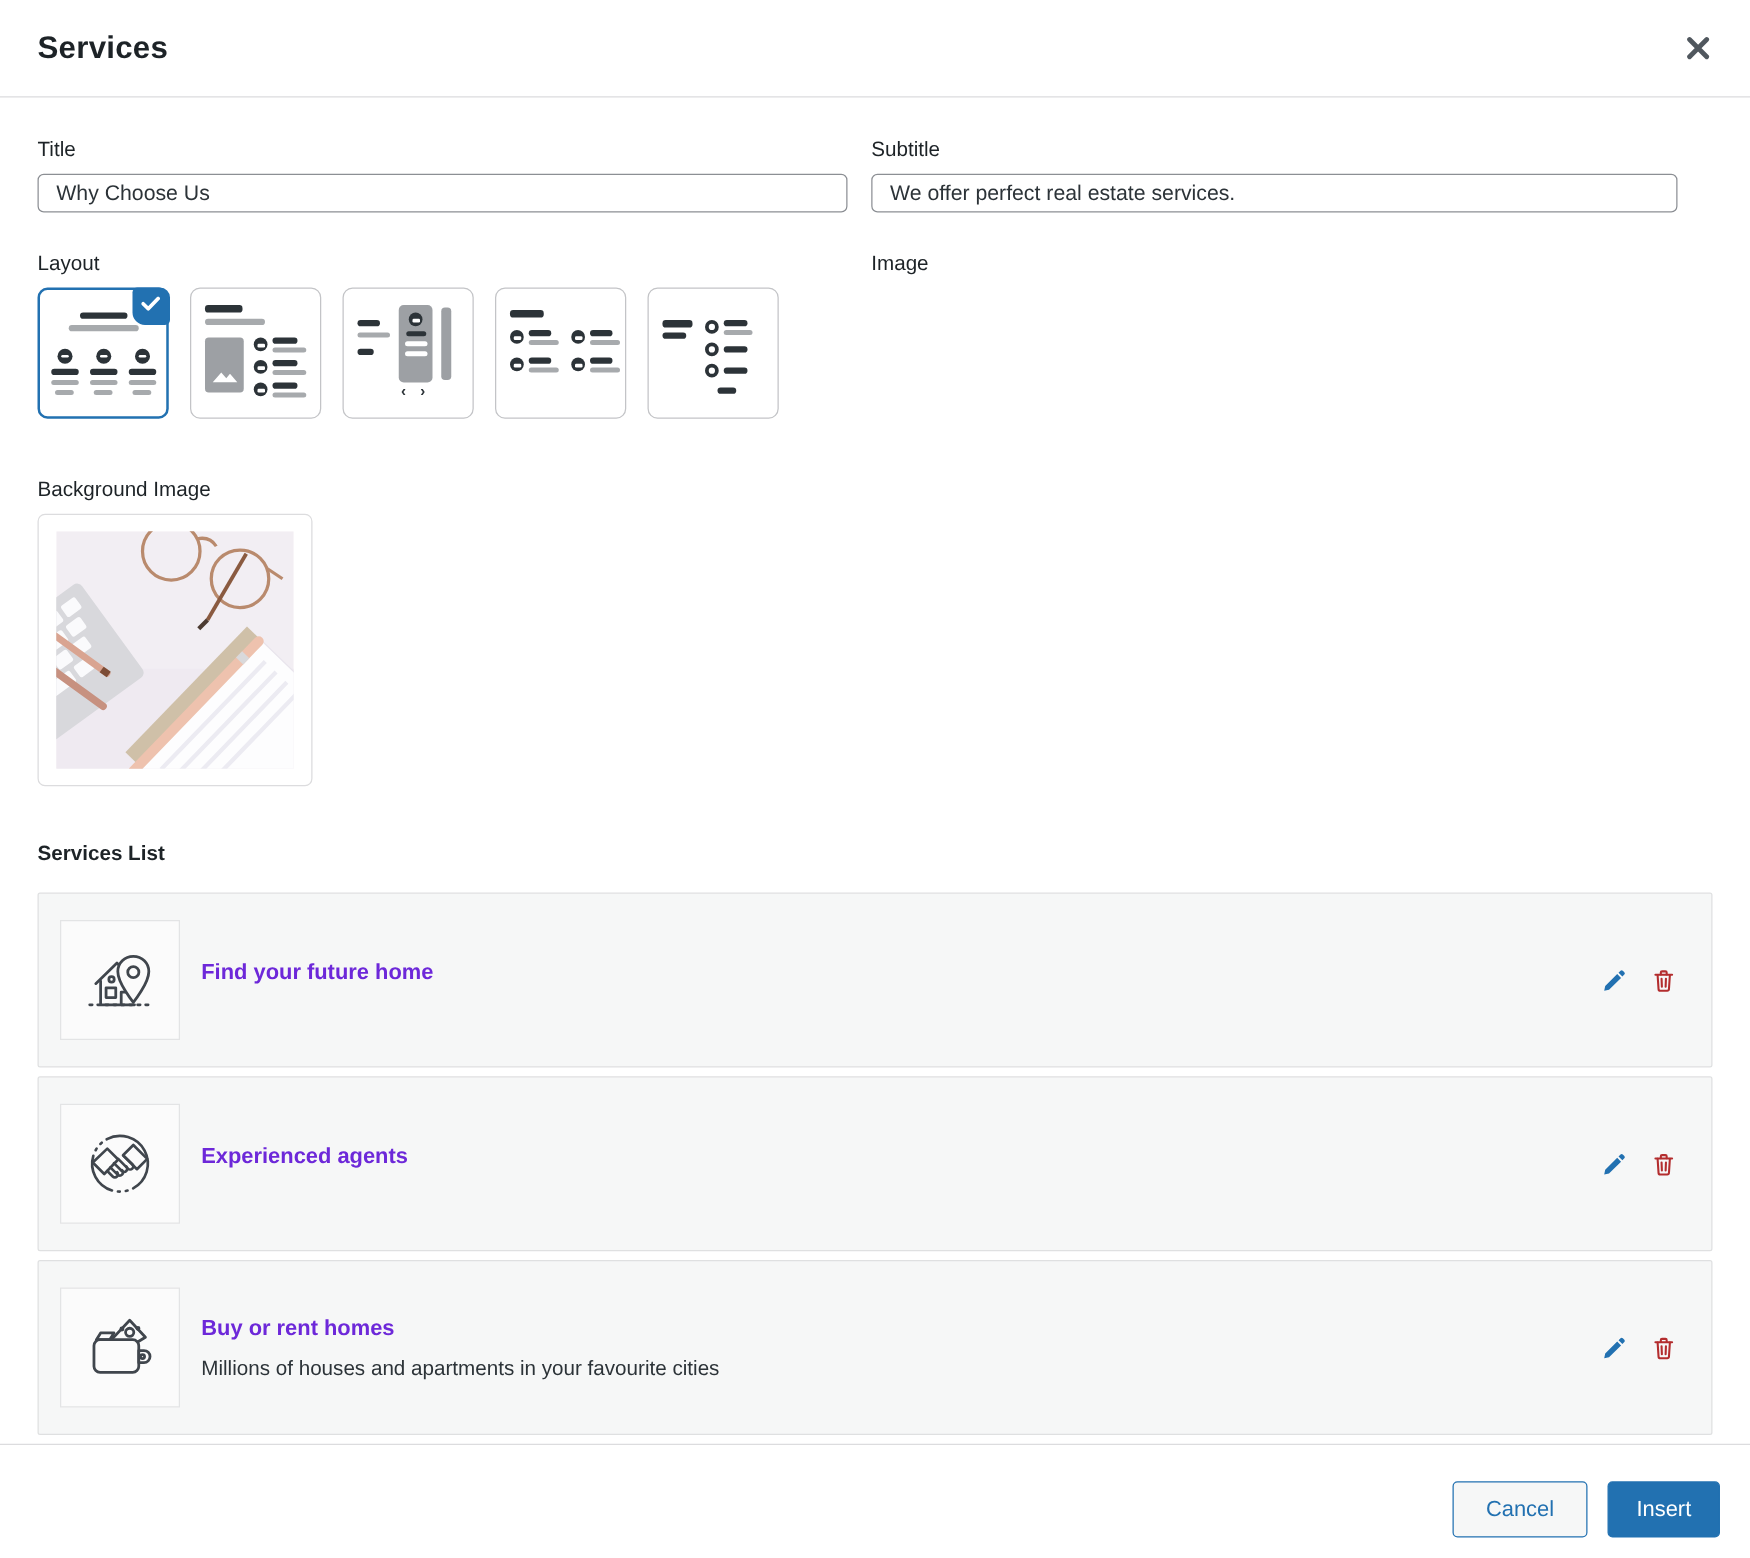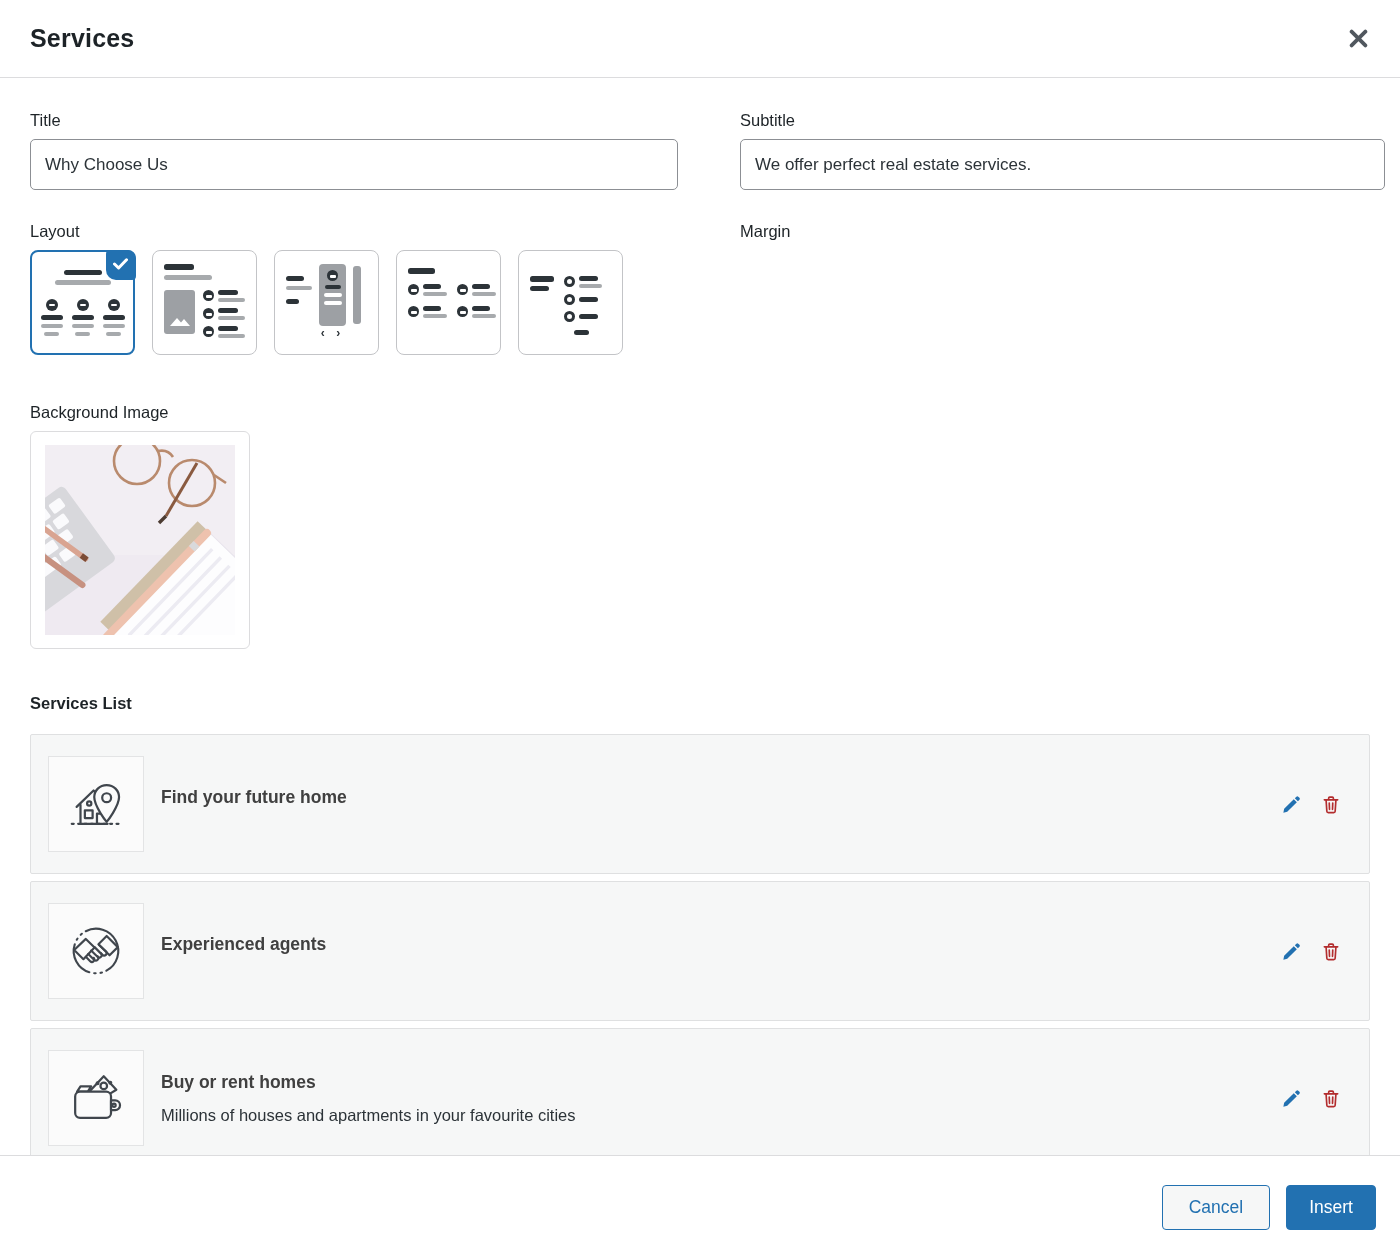--- a/index.html
+++ b/index.html
@@ -16,27 +16,27 @@
     height:78px; display:flex; align-items:center; justify-content:space-between;
     padding:0 26px 0 30px; border-bottom:1px solid #dcdcde;
   }
   .modal-title { font-size:25px; font-weight:700; margin:0; letter-spacing:.2px; }
   .close-btn { background:none; border:none; padding:6px; cursor:pointer; line-height:0; }
 
   
   .modal-body { height:1077px; overflow:hidden; padding:0 30px; }
   .row2col { display:flex; gap:19px; }
   .col-l { width:648px; flex:none; }
-  .col-r { width:645px; flex:none;margin-left:43px; }
+  .col-r { width:645px; flex:none; }
   .r1 { margin-top:33px; }
   .r2 { margin-top:32px; }
 
   .field-label { display:block; font-size:16.5px; margin:0 0 9px 0; color:#1d2327; }
   .text-input {
-    width:100%; height:51px; border:1.5px solid #8c8f94; border-radius:5px;
+    width:100%; height:31px; border:1.5px solid #8c8f94; border-radius:5px;
     font-size:17px; padding:0 14px; color:#2c3338; font-family:inherit; background:#fff;
   }
   .select-box {
     width:100%; height:43px; border:1.5px solid #8c8f94; border-radius:5px;
     display:flex; align-items:center; justify-content:space-between;
     padding:0 15px; font-size:17px; color:#2c3338; background:#fff; cursor:pointer;
   }
 
   
   .thumbs { display:flex; gap:17px; margin-top:7px; }
@@ -77,21 +77,21 @@
   .service-item {
     display:flex; align-items:center; height:140px; margin-bottom:7px;
     background:var(--item_bg,#f6f7f7); border:1px solid #dfe0e1; border-radius:2px;
     padding:0 26px 0 17px;
   }
   .icon-box {
     width:96px; height:96px; background:#fbfbfb; border:1px solid #e3e4e5;
     display:flex; align-items:center; justify-content:center; flex:none;
   }
   .item-text { margin-left:17px; flex:1; min-width:0; }
-  .item-title { font-size:17.5px; font-weight:700; margin:0 0 13px 0; color:#404040; }
+  .item-title { font-size:17.5px; font-weight:700; margin:0 0 13px 0; color:#6d28d9; }
   .item-desc { font-size:16.5px; color:#2c3338; margin:0; }
   .item-actions { display:flex; align-items:center; gap:15px; flex:none; }
   .icon-btn { background:none; border:none; padding:2px; cursor:pointer; line-height:0; }
 
   
   .modal-footer {
     height:91px; border-top:1px solid #dcdcde; background:#fff;
     display:flex; justify-content:flex-end; align-items:flex-start;
     gap:16px; padding:29px 24px 0 0;
   }
@@ -292,21 +292,21 @@
                   </div>
                 <span class="b" style="width:15px;height:5px;margin-left:10px;margin-top:2px;"></span>
               </div>
             </div>
           </div>
 
         </div>
       </div>
 
       <div class="col-r">
-        <label class="field-label">Margin</label>
+        <label class="field-label">Image</label>
       </div>
     </div>
 
     <div class="bg-section">
       <label class="field-label">Background Image</label>
       <div class="bg-thumb">
         <span style="line-height:0;">
           <svg width="190" height="190" viewBox="0 0 190 190">
             <rect width="190" height="190" fill="#f2eef3"></rect>
             <rect y="110" width="190" height="80" fill="#efeaf1"></rect>

